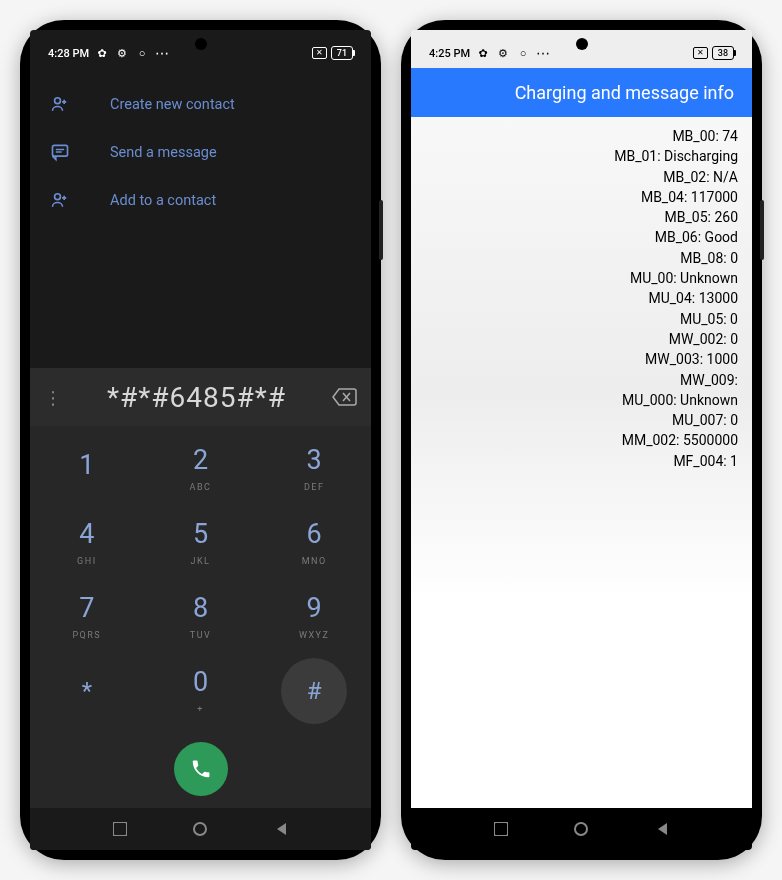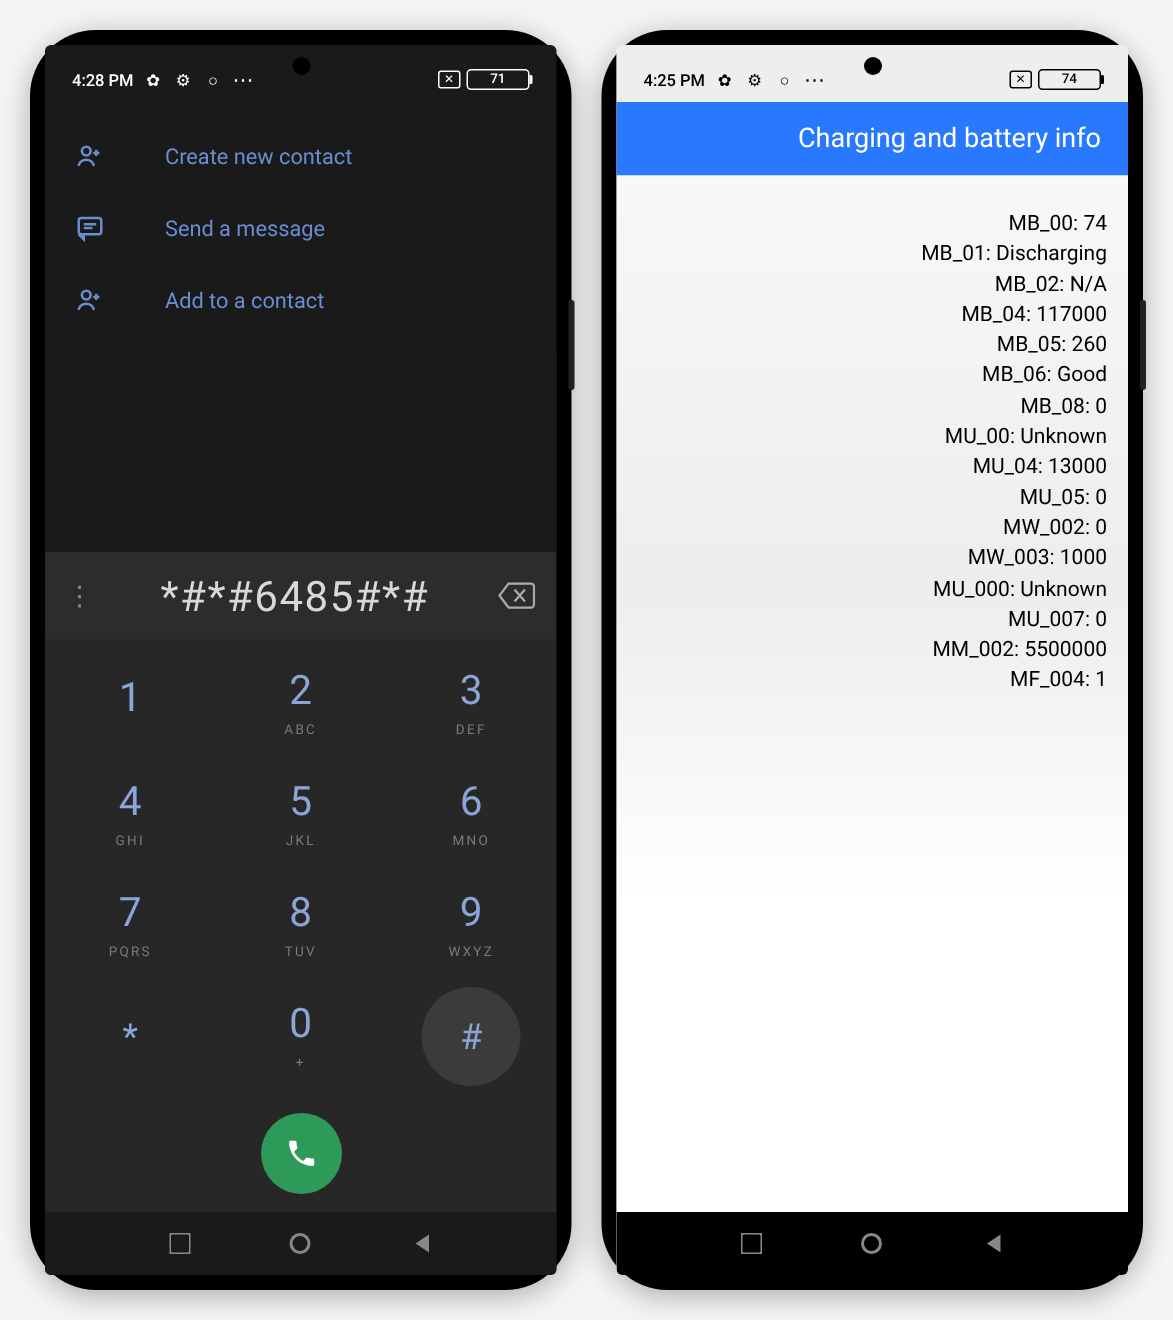--- a/index.html
+++ b/index.html
@@ -63,21 +63,21 @@
   }
   .status-dark { color: #fff; }
   .status-light { color: #000; }
   .status-left { display: flex; align-items: center; gap: 6px; }
   .status-right { display: flex; align-items: center; gap: 4px; }
   .status-icon { width: 14px; height: 14px; display: inline-flex; align-items: center; justify-content: center; }
   .status-dots::after { content: '⋯'; font-size: 14px; }
   .battery-box {
     border: 1px solid currentColor;
     border-radius: 3px;
-    padding: 1px 15px;
+    padding: 1px 5px;
     font-size: 9px;
     position: relative;
   }
   .battery-box::after {
     content: '';
     position: absolute;
     right: -3px;
     top: 3px;
     width: 2px;
     height: 6px;
@@ -168,21 +168,21 @@
   .app-header {
     background: #2979ff;
     color: #fff;
     padding: 14px 18px;
     font-size: 18px;
     font-weight: 400;
   }
   .info-list {
     flex: 1;
     background: linear-gradient(#f8f8f8, #ededed 40%, #fff 70%);
-    padding: 22px 14px;
+    padding: 9px 14px;
     overflow-y: auto;
   }
   .info-row { font-size: 14px; color: #000; line-height: 1.45; }
   .signal-x {
     border: 1px solid currentColor;
     border-radius: 2px;
     font-size: 8px;
     padding: 0 3px;
     line-height: 10px;
   }
@@ -329,39 +329,40 @@
     <div class="status-bar status-light" style="background:#eee">
       <div class="status-left">
         <span>4:25 PM</span>
         <span class="status-icon">✿</span>
         <span class="status-icon">⚙</span>
         <span class="status-icon">○</span>
         <span class="status-icon status-dots"></span>
       </div>
       <div class="status-right">
         <span class="signal-x">✕</span>
-        <span class="battery-box">74</span>
-      </div>
-    </div>
-
-    <div class="app-header">Charging and battery info</div>
+        <span class="battery-box">38</span>
+      </div>
+    </div>
+
+    <div class="app-header">Charging and message info</div>
 
     <div class="info-list" id="info-list">
         <div class="info-row">MB_00: 74</div>
         <div class="info-row">MB_01: Discharging</div>
         <div class="info-row">MB_02: N/A</div>
         <div class="info-row">MB_04: 117000</div>
         <div class="info-row">MB_05: 260</div>
         <div class="info-row">MB_06: Good</div>
         <div class="info-row">MB_08: 0</div>
         <div class="info-row">MU_00: Unknown</div>
         <div class="info-row">MU_04: 13000</div>
         <div class="info-row">MU_05: 0</div>
         <div class="info-row">MW_002: 0</div>
         <div class="info-row">MW_003: 1000</div>
+        <div class="info-row">MW_009: </div>
         <div class="info-row">MU_000: Unknown</div>
         <div class="info-row">MU_007: 0</div>
         <div class="info-row">MM_002: 5500000</div>
         <div class="info-row">MF_004: 1</div>
       </div>
 
     <div class="nav-bar nav-light">
       <div class="nav-btn">
           <svg width="14" height="14" viewBox="0 0 14 14">
             <rect width="14" height="14" rx="2" fill="none" stroke="#888" stroke-width="2"></rect>

